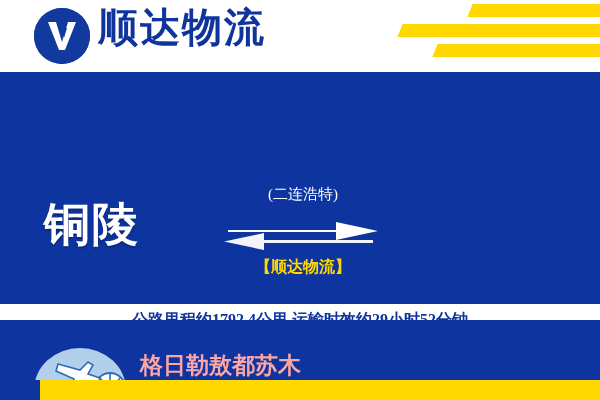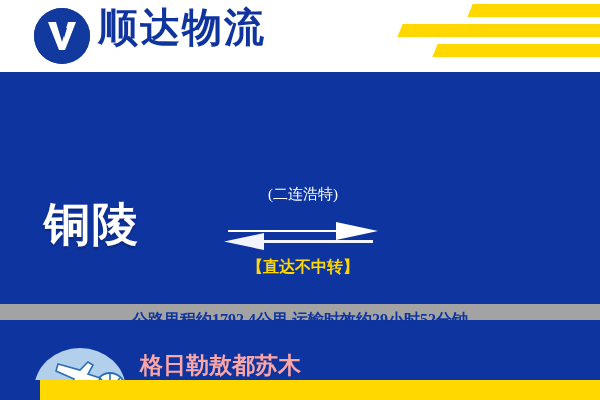--- a/index.html
+++ b/index.html
@@ -64,21 +64,21 @@
     position:absolute;left:218px;top:140px;width:165px;height:38px;
   }
   .roundtrip{
     position:absolute;left:233px;top:185px;width:140px;text-align:center;
     color:#ffd800;font-weight:bold;font-size:16px;white-space:nowrap;
     font-family:"Liberation Serif", serif;
   }
 
   
   .info-band{
-    position:absolute;left:0;top:232px;width:600px;height:16px;background:#a3a3a3;
+    position:absolute;left:0;top:232px;width:600px;height:16px;background:#ffffff;
   }
   .info-text{
     position:absolute;left:0;top:0;width:600px;height:32px;line-height:32px;
     text-align:center;color:#0e34a0;font-weight:bold;font-size:16px;
     font-family:"Liberation Serif", serif;white-space:nowrap;
   }
 
   .dest{
     position:absolute;left:140px;top:278px;color:#fca5a5;font-weight:bold;
     font-size:23px;font-family:"Liberation Serif", serif;white-space:nowrap;
@@ -127,21 +127,21 @@
 
     <div class="arrow-wrap">
       <svg viewBox="0 0 165 38" xmlns="http://www.w3.org/2000/svg">
 
         <polygon points="10,18 118,18 118,10 160,19 118,28 118,20 10,20" fill="#ffffff"></polygon>
 
         <polygon points="155,28 46,28 46,21 6,29.5 46,38 46,31 155,31" fill="#ffffff" opacity="0.95"></polygon>
       </svg>
     </div>
 
-    <div class="roundtrip">【直达不中转】</div>
+    <div class="roundtrip">【顺达物流】</div>
 
     <div class="info-band">
       <div class="info-text">公路里程约1792.4公里   运输时效约29小时52分钟</div>
     </div>
 
     <div class="dest">格日勒敖都苏木</div>
 
     <div class="illus">
       <svg viewBox="0 0 104 96" xmlns="http://www.w3.org/2000/svg">
 

